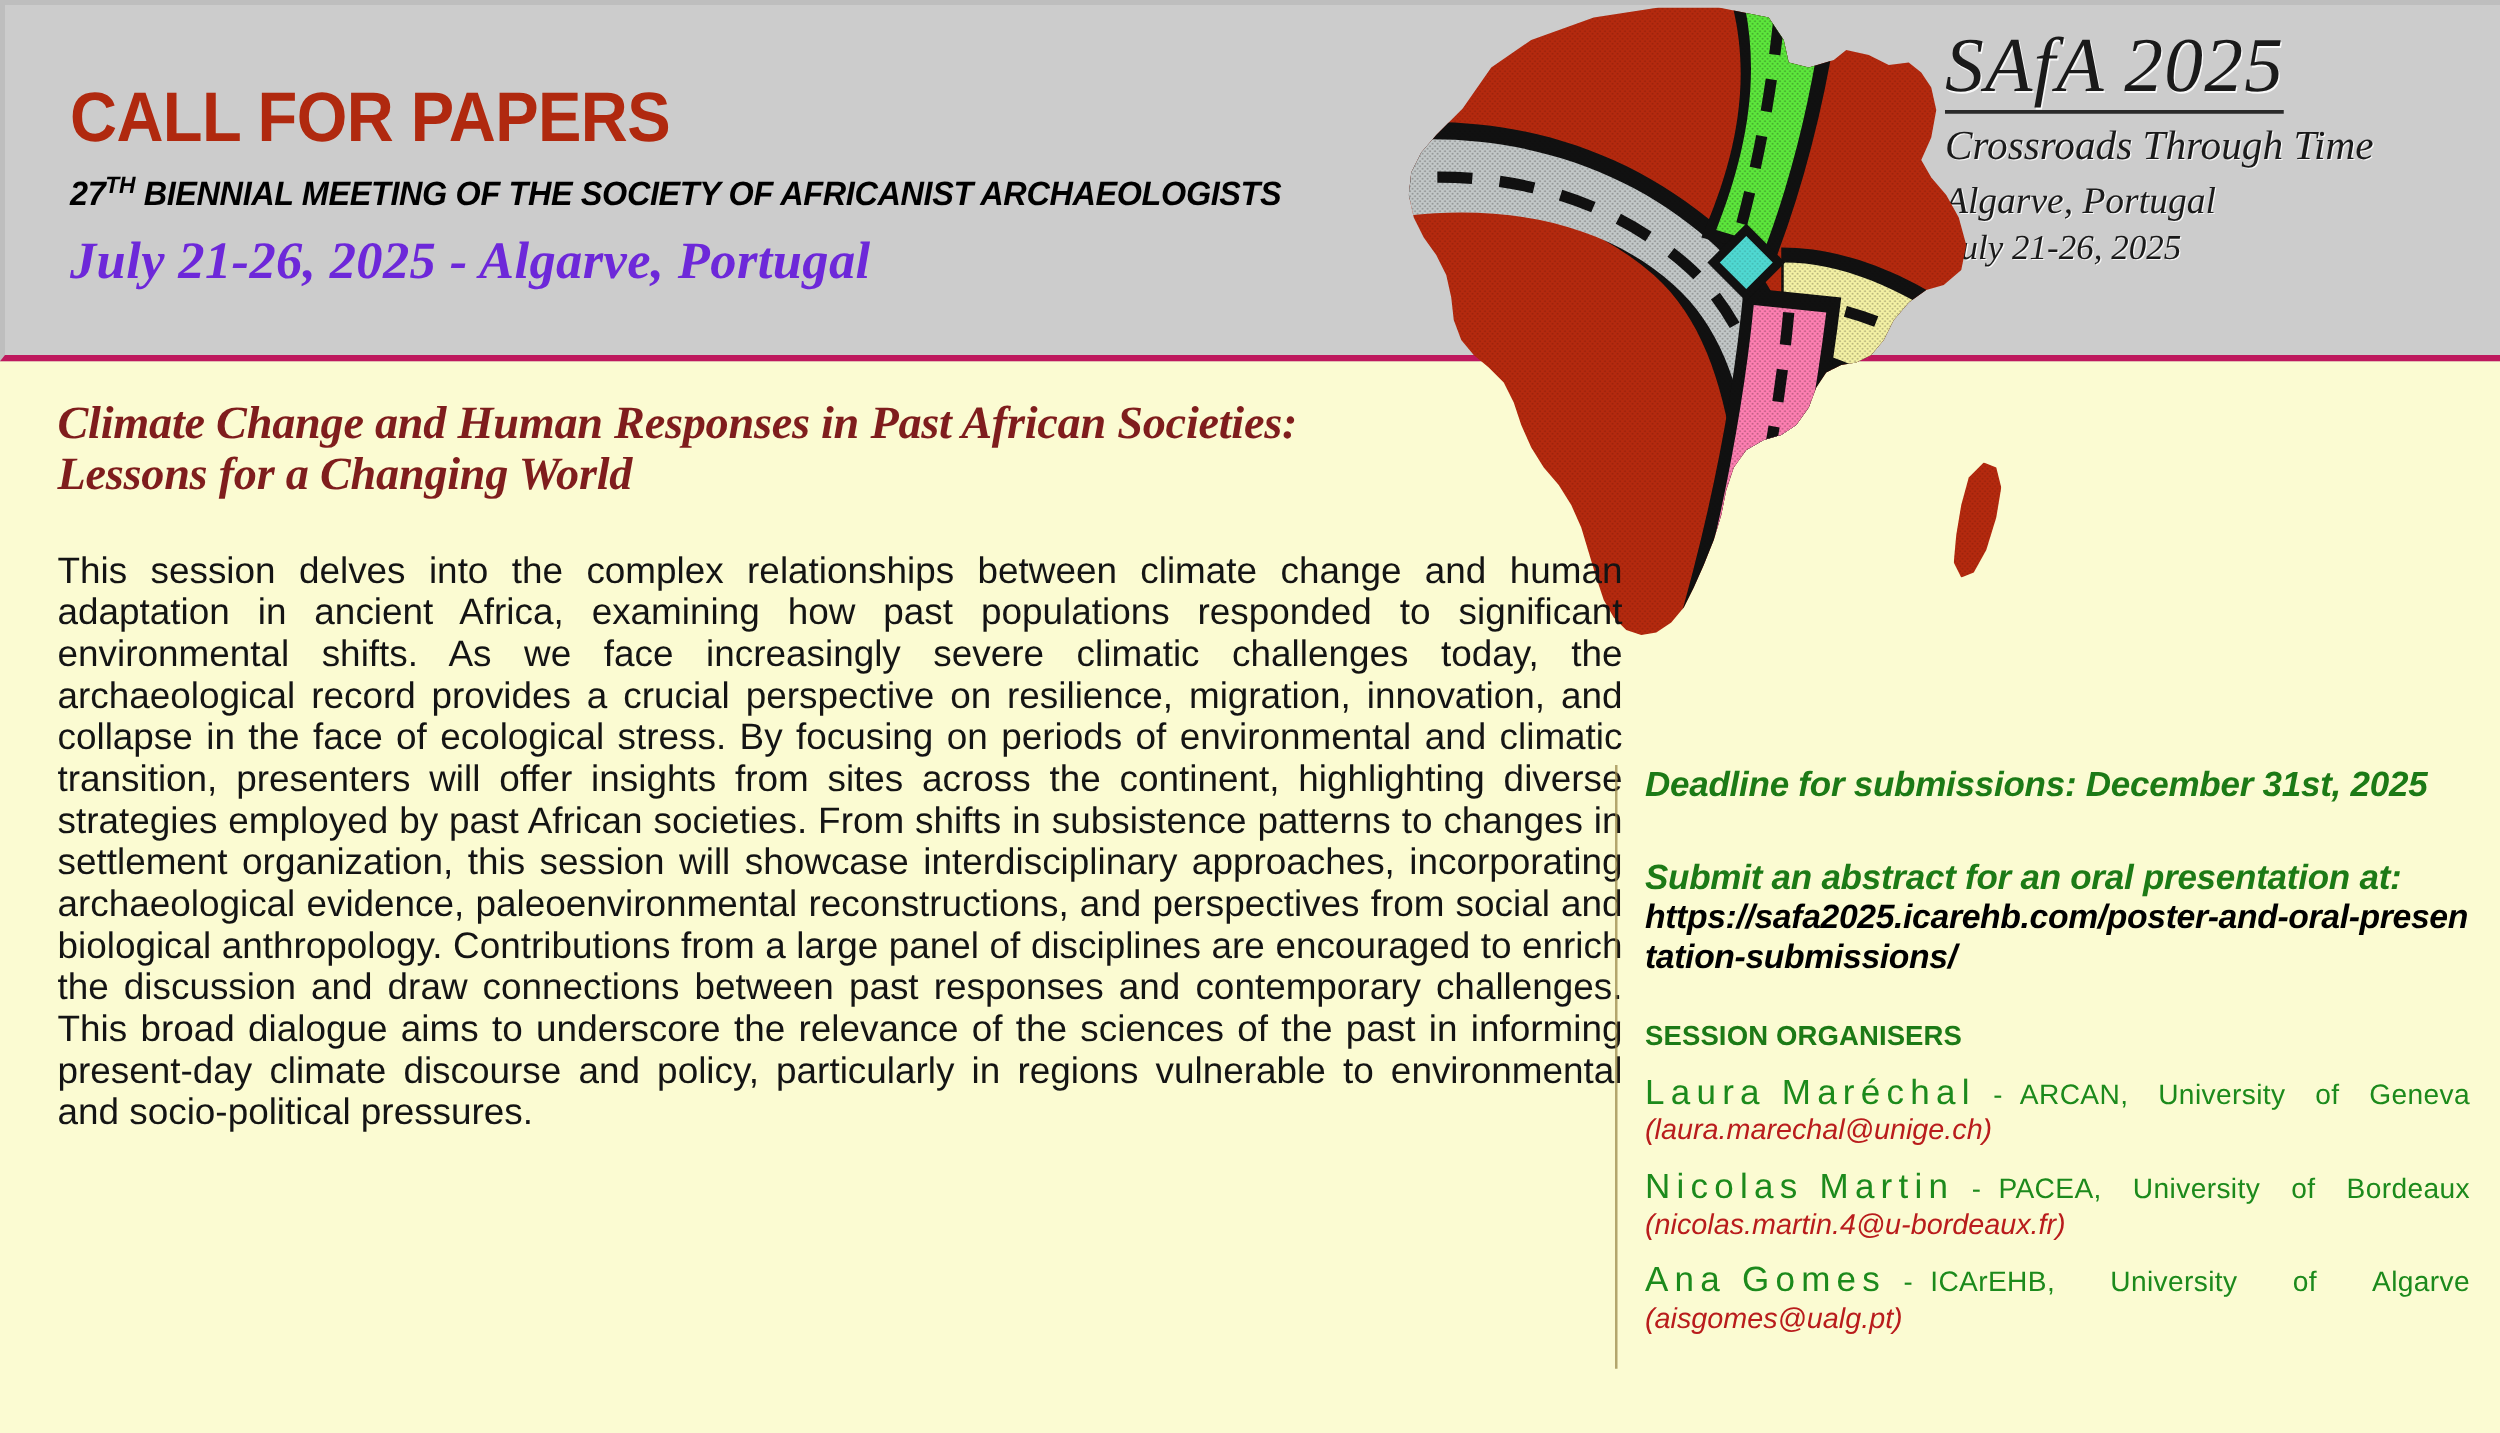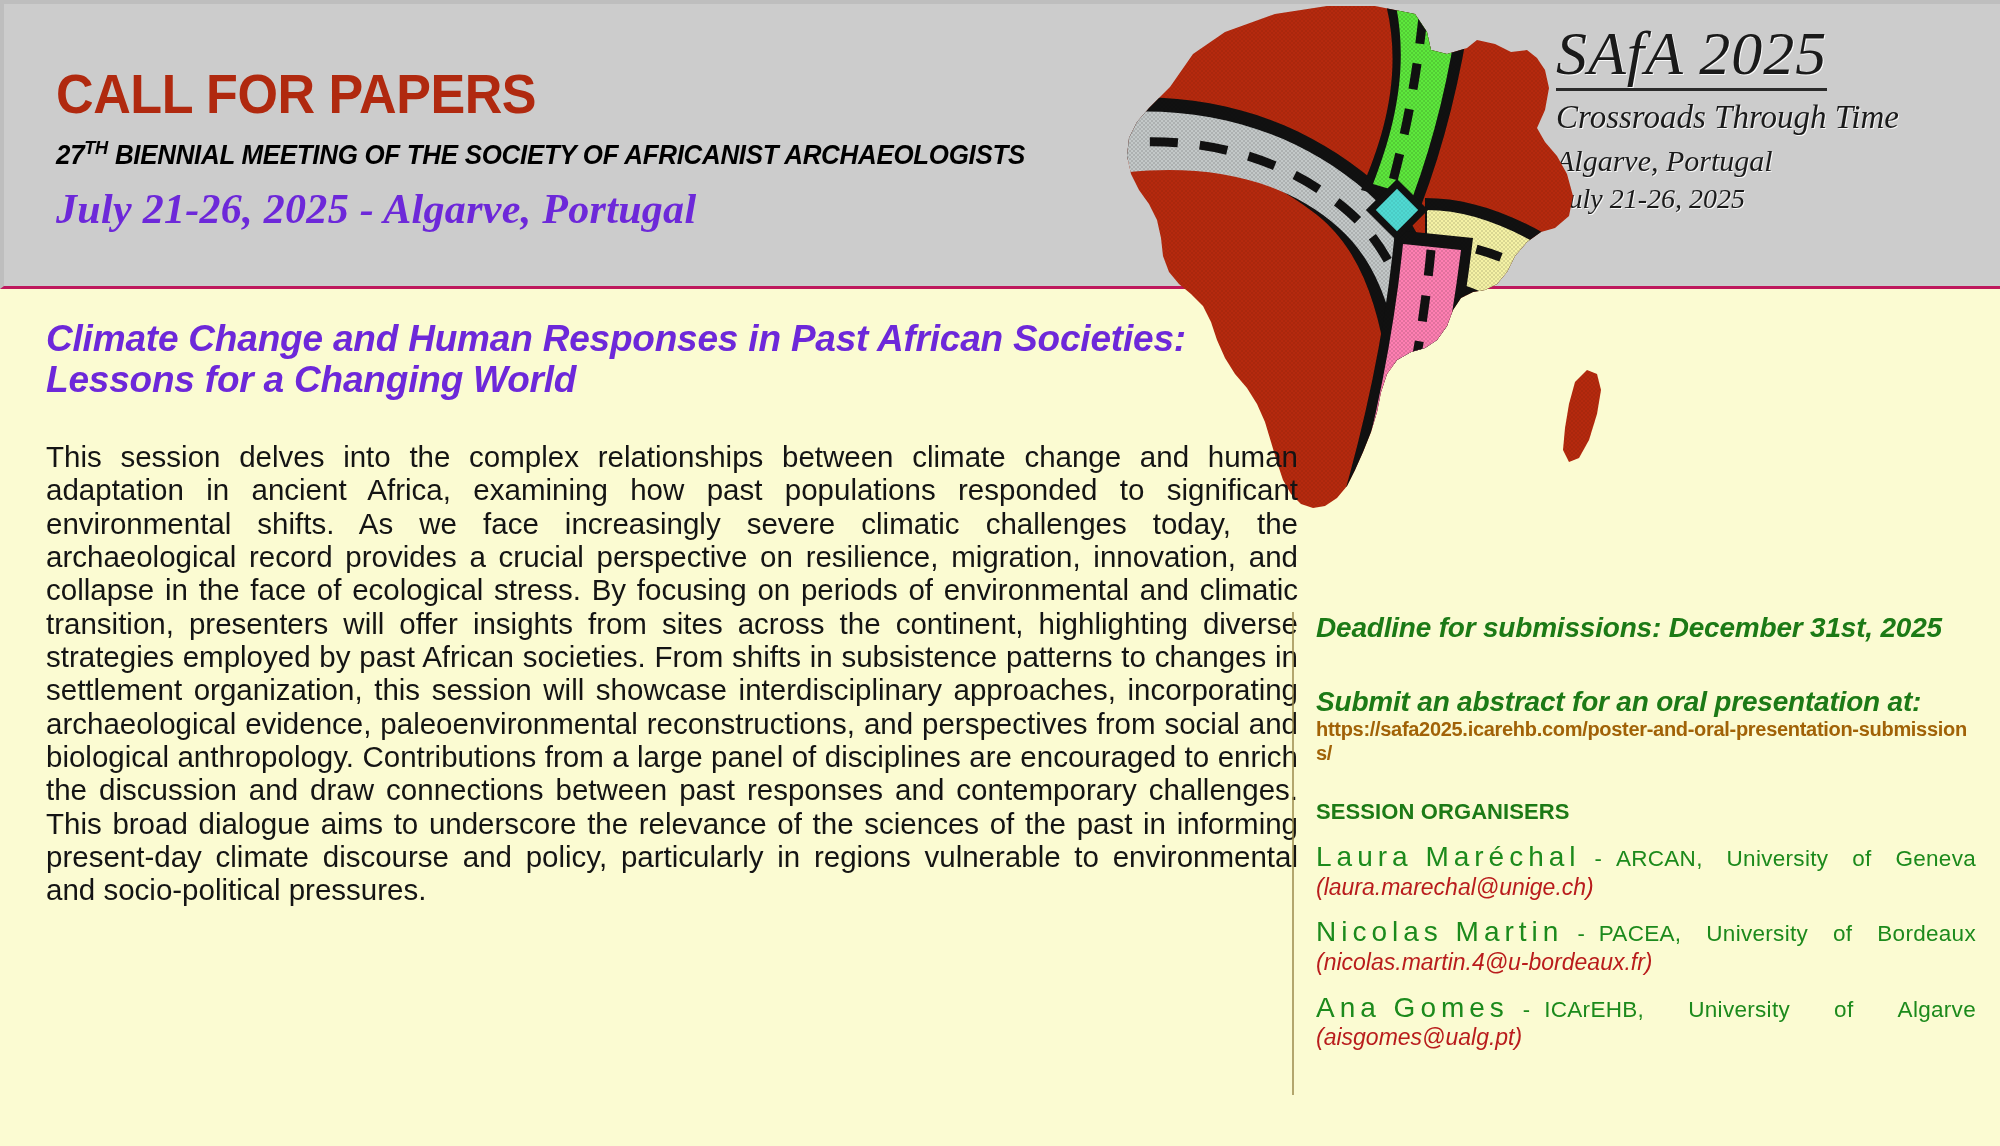--- a/index.html
+++ b/index.html
@@ -15,21 +15,21 @@
     background:#FBFBD2;
     overflow:hidden;
   }
 
   
   .header-bar{
     position:absolute;left:0;top:0;width:2000px;height:289px;
     background:#CCCCCC;
     border-left:4px solid #BEBEBE;
     border-top:4px solid #BEBEBE;
-    border-bottom:3px solid #be185d;
+    border-bottom:5px solid #be185d;
     box-sizing:border-box;
   }
   .header-left{
     position:absolute;left:52px;top:62px;width:1060px;
   }
   .cfp-title{
     font-family:"Liberation Sans", sans-serif;
     font-weight:bold;
     font-size:56px;
     letter-spacing:-0.5px;
@@ -115,25 +115,25 @@
   
   .africa-wrap{
     position:absolute;left:1075px;top:-8px;width:560px;height:600px;
     pointer-events:none;
   }
   .africa-wrap svg{display:block;width:100%;height:100%;}
 
   
   .session-title{
     position:absolute;left:46px;top:318px;width:1260px;
-    font-family:Liberation Sans, sans-serif;
+    font-family:Liberation Serif, serif;
     font-weight:bold;font-style:italic;
     font-size:37px;
     line-height:1.12;
-    color:#6d28d9;
+    color:#7f1d1d;
     letter-spacing:-0.2px;
   }
   .session-body{
     position:absolute;left:46px;top:440px;width:1252px;
     font-family:"Liberation Sans", sans-serif;
     font-size:29.5px;
     line-height:1.13;
     color:#141414;
     text-align:justify;
     text-justify:inter-word;
@@ -162,23 +162,23 @@
     font-family:"Liberation Sans", sans-serif;
     font-weight:bold;font-style:italic;
     font-size:28px;
     color:#1C7A16;
     line-height:1.15;
     margin-top:42px;
     letter-spacing:-0.2px;
   }
   .submit-url{
     font-family:"Liberation Sans", sans-serif;
-    font-weight:bold;
-    font-size:20px;
-    color:#a16207;
+    font-weight:bold;font-style:italic;
+    font-size:27px;
+    color:#000000;
     line-height:1.17;
     word-break:break-all;
     letter-spacing:-0.3px;
   }
   .organisers-head{
     font-family:"Liberation Sans", sans-serif;
     font-weight:bold;
     font-size:22px;
     color:#1C7A16;
     margin-top:34px;

